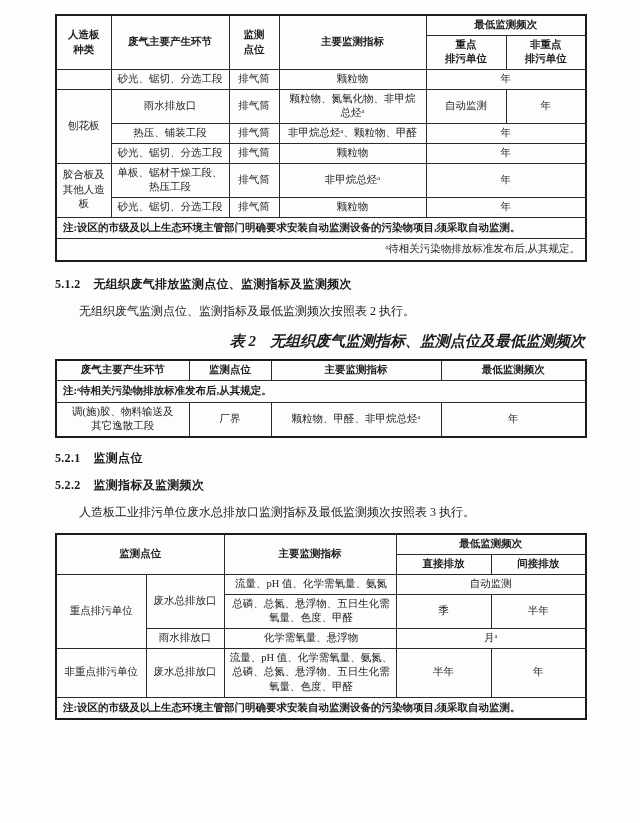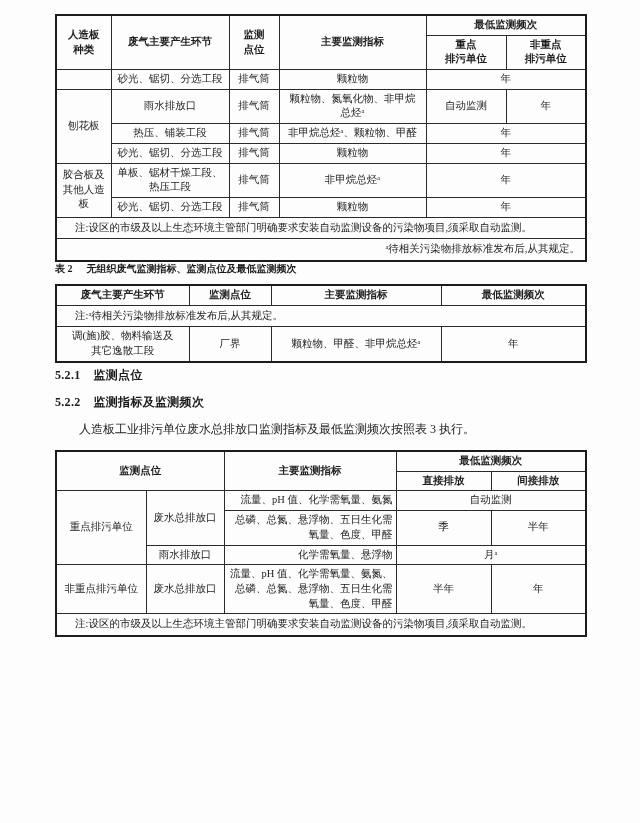--- a/index.html
+++ b/index.html
@@ -24,25 +24,26 @@
     border: 1px solid #2a2a2a;
     font-size: 10.5px;
     line-height: 1.4;
     padding: 2px 3px;
     text-align: center;
     vertical-align: middle;
     white-space: pre-line;
     font-weight: normal;
   }
   .doc-table th { font-weight: bold; }
-  .doc-table td.left { text-align: right; padding-left: 5px; }
+  .doc-table td.left { text-align: center; padding-left: 5px; }
   .doc-table td.note-cell {
     text-align: left;
     font-size: 10.5px;
-    padding: 3px 5px 3px 18px;
+    padding: 3px 5px 3px 6px;
+    font-weight: bold;
   }
   .doc-table td.footnote-cell {
     text-align: right;
     font-size: 10.5px;
     padding: 3px 5px 3px 16px;
   }
   .sec-heading {
     font-weight: bold;
     font-size: 12px;
     margin: 14px 0 10px 0;
@@ -50,23 +51,24 @@
   }
   .sec-heading .sec-num { margin-right: 13px; }
   .body-para {
     font-size: 12px;
     text-indent: 2em;
     margin: 0 0 12px 0;
     line-height: 1.45;
   }
   .table-caption {
     font-weight: bold;
-    font-size: 10px;
-    text-align: left;
+    font-size: 15px;
+    text-align: right;
     margin: 0 0 8px 0;
+    font-style: italic;
   }
   .table-caption .caption-label { margin-right: 14px; }
 </style>
 </head>
 <body>
 
 <div class="page">
 
   <table class="doc-table">
     <colgroup>
@@ -141,20 +143,24 @@
       </tr>
       <tr>
         <td colspan="6" class="note-cell">注:设区的市级及以上生态环境主管部门明确要求安装自动监测设备的污染物项目,须采取自动监测。</td>
       </tr>
       <tr>
         <td colspan="6" class="footnote-cell">ᵃ待相关污染物排放标准发布后,从其规定。</td>
       </tr>
     </tbody>
   </table>
 
+  <div class="sec-heading">
+    <span class="sec-num">5.1.2</span><span>无组织废气排放监测点位、监测指标及监测频次</span>
+  </div>
+  <p class="body-para">无组织废气监测点位、监测指标及最低监测频次按照表 2 执行。</p>
 
   <div class="table-caption">
     <span class="caption-label">表 2</span><span>无组织废气监测指标、监测点位及最低监测频次</span>
   </div>
 
   <table class="doc-table">
     <colgroup>
       <col style="width:133px">
         <col style="width:82px">
         <col style="width:170px">
@@ -175,21 +181,21 @@
       <tr>
         <td>调(施)胶、物料输送及
 其它逸散工段</td>
         <td>厂界</td>
         <td>颗粒物、甲醛、非甲烷总烃ᵃ</td>
         <td>年</td>
       </tr>
     </tbody>
   </table>
 
-  <div class="sec-heading" style="margin-top:4px;">
+  <div class="sec-heading" style="margin-top:12px;">
     <span class="sec-num">5.2.1</span><span>监测点位</span>
   </div>
   <div class="sec-heading" style="margin-top:4px;">
     <span class="sec-num">5.2.2</span><span>监测指标及监测频次</span>
   </div>
   <p class="body-para">人造板工业排污单位废水总排放口监测指标及最低监测频次按照表 3 执行。</p>
 
 
   <table class="doc-table">
     <colgroup>

